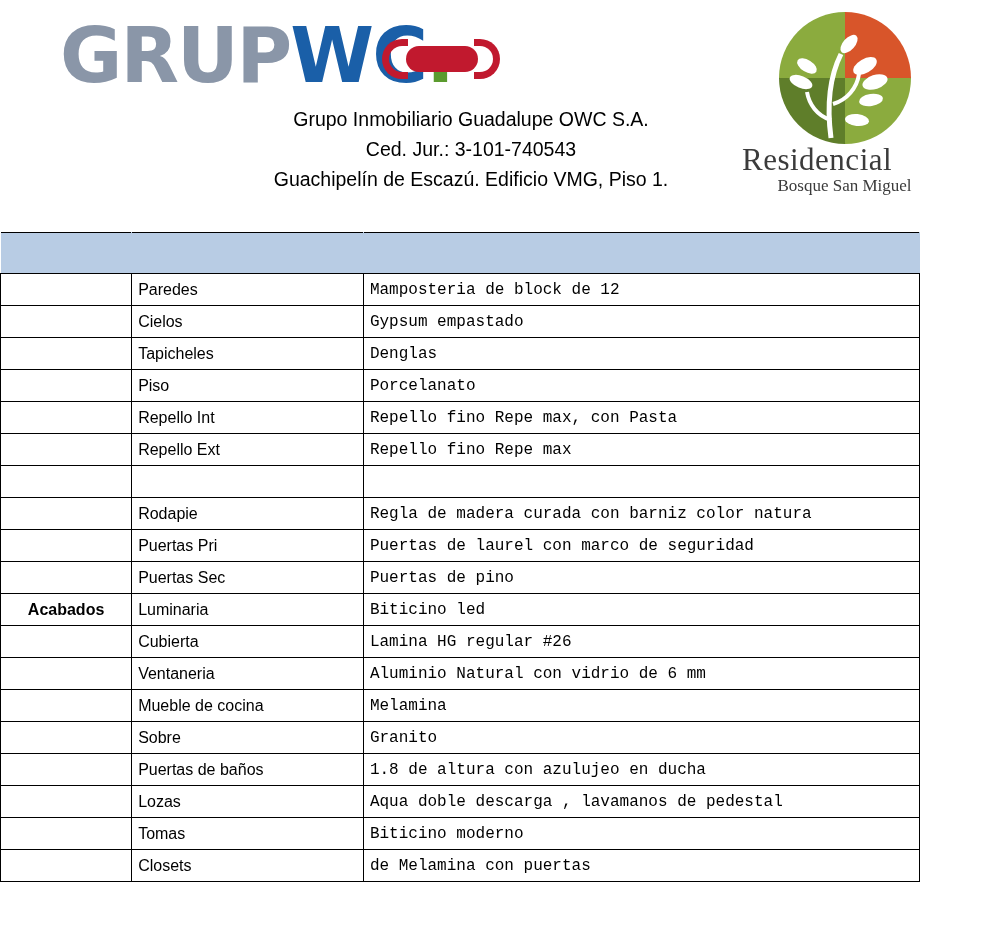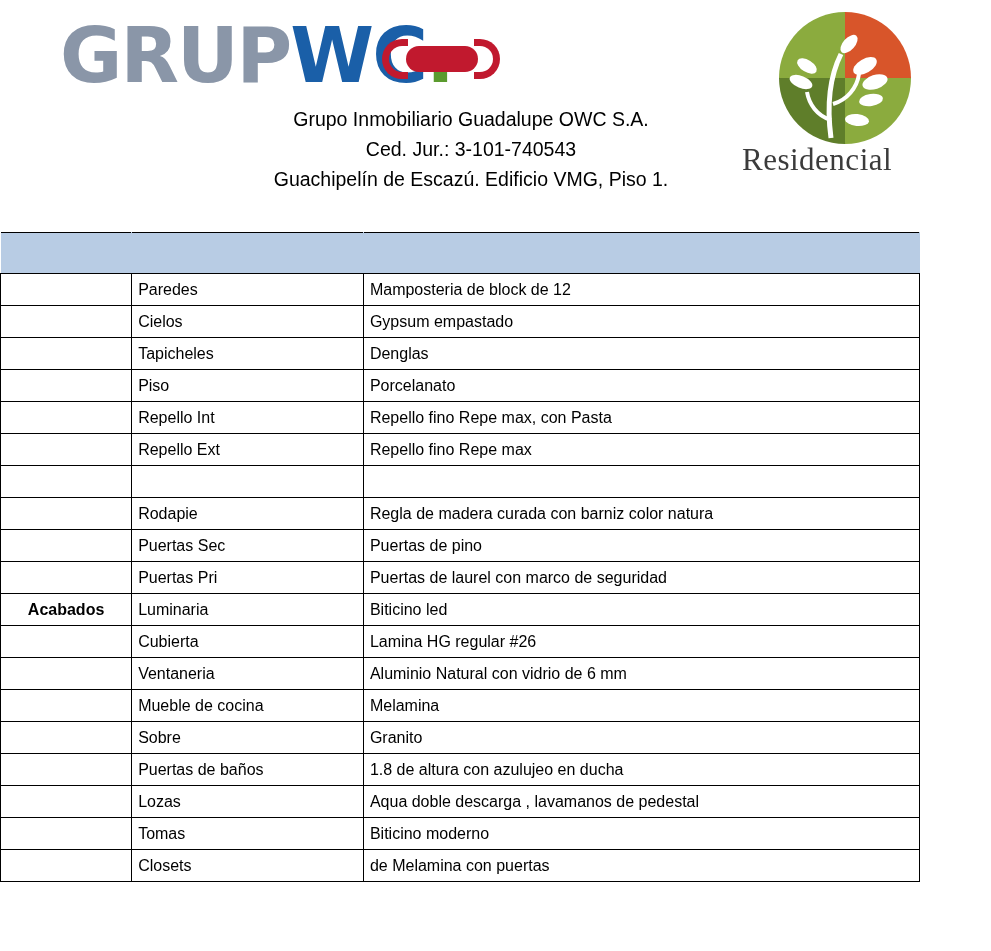--- a/index.html
+++ b/index.html
@@ -140,21 +140,21 @@
     height: 31px;
     padding: 0 6px;
     font-size: 16px;
     vertical-align: middle;
     background: #ffffff;
     white-space: nowrap;
     overflow: hidden;
   }
   .col-label { width: 129px; }
   .col-item  { width: 228px; }
-  .col-desc  { width: 547px; }
+  .col-desc  { width: 547px; font-family: Liberation Mono, monospace; }
 
   tr.band td {
     background: #b8cce4;
     border: 1px solid #b8cce4;
     border-top: 1px solid #000;
     border-bottom: 1px solid #000;
     height: 40px;
   }
   tr.band td.col-label {
     border-left: none;
@@ -206,20 +206,21 @@
         <ellipse cx="94" cy="58" rx="13" ry="7" fill="#ffffff" transform="rotate(-30 94 58)"></ellipse>
         <ellipse cx="104" cy="74" rx="13" ry="7" fill="#ffffff" transform="rotate(-18 104 74)"></ellipse>
         <ellipse cx="100" cy="92" rx="12" ry="6" fill="#ffffff" transform="rotate(-8 100 92)"></ellipse>
         <ellipse cx="30" cy="74" rx="12" ry="6" fill="#ffffff" transform="rotate(22 30 74)"></ellipse>
         <ellipse cx="36" cy="58" rx="11" ry="6" fill="#ffffff" transform="rotate(32 36 58)"></ellipse>
         <ellipse cx="78" cy="36" rx="11" ry="6" fill="#ffffff" transform="rotate(-48 78 36)"></ellipse>
         <ellipse cx="86" cy="112" rx="12" ry="6" fill="#ffffff" transform="rotate(6 86 112)"></ellipse>
       </svg>
     </div>
     <div class="res-name">Residencial</div>
+    <div class="res-sub">Bosque San Miguel</div>
   </div>
 </div>
 
 <div class="sheet">
   <table class="spec">
     <colgroup>
       <col class="col-label">
         <col class="col-item">
         <col class="col-desc">
     </colgroup>
@@ -264,27 +265,27 @@
           <td class="col-item"></td>
           <td class="col-desc"></td>
         </tr>
         <tr>
           <td class="col-label blank-left"></td>
           <td class="col-item">Rodapie</td>
           <td class="col-desc">Regla de madera curada con barniz color natura</td>
         </tr>
         <tr>
           <td class="col-label blank-left"></td>
+          <td class="col-item">Puertas Pri</td>
+          <td class="col-desc">Puertas de laurel con marco de seguridad</td>
+        </tr>
+        <tr>
+          <td class="col-label blank-left"></td>
           <td class="col-item">Puertas Sec</td>
           <td class="col-desc">Puertas de pino</td>
-        </tr>
-        <tr>
-          <td class="col-label blank-left"></td>
-          <td class="col-item">Puertas Pri</td>
-          <td class="col-desc">Puertas de laurel con marco de seguridad</td>
         </tr>
         <tr>
           <td class="col-label group-label">Acabados</td>
           <td class="col-item">Luminaria</td>
           <td class="col-desc">Biticino led</td>
         </tr>
         <tr>
           <td class="col-label blank-left"></td>
           <td class="col-item">Cubierta</td>
           <td class="col-desc">Lamina HG regular #26</td>

